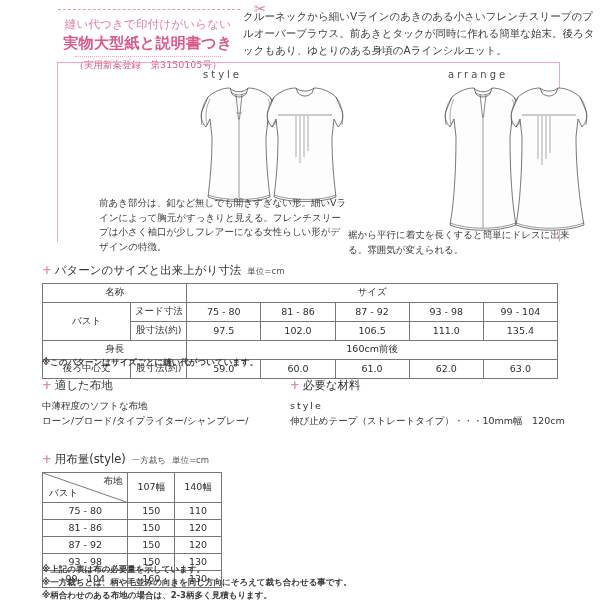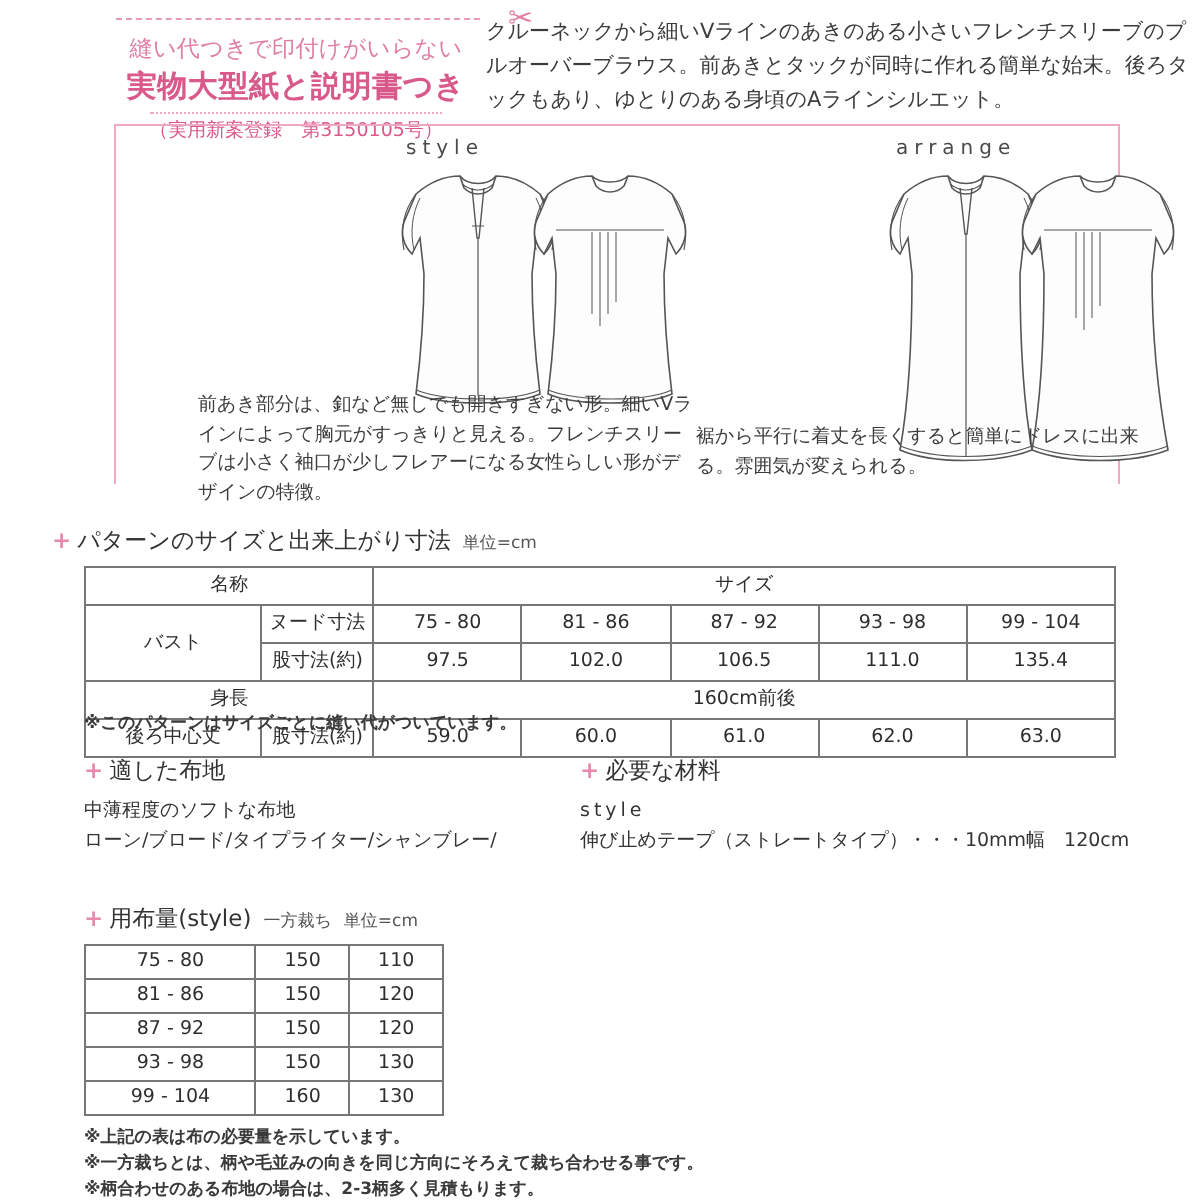--- a/index.html
+++ b/index.html
@@ -62,21 +62,21 @@
 
   .fig { position: absolute; }
   .fig-style   { left: 108px;  top: 22px; }
   .fig-arrange { left: 352px;  top: 22px; }
 
   
   .cap {
     position: absolute; font-size: 9.5px; line-height: 14.5px; color: #3c3c3c;
   }
   .cap-left  { left: 99px;  top: 196px; width: 250px; }
-  .cap-right { left: 348px; top: 212px; width: 230px; }
+  .cap-right { left: 348px; top: 228px; width: 230px; }
 
   
   .sec-head {
     position: absolute;
     font-size: 11.5px; color: #333; white-space: nowrap;
   }
   .sec-head .plus { color: #e58aae; font-weight: bold; margin-right: 3px; }
   .sec-head .unit { font-size: 8.5px; color: #555; margin-left: 6px; }
 
   
@@ -212,21 +212,21 @@
       <path d="M108 12 C102 20 100 30 102 40" fill="none" stroke-width="0.6"></path>
       <path d="M170 12 C176 20 178 30 176 40" fill="none" stroke-width="0.6"></path>
       <path d="M106 138 C124 145 156 145 174 138" fill="none" stroke-width="0.6"></path>
     </g>
   </svg>
 </div>
 
 <div class="cap cap-left">前あき部分は、釦など無しでも開きすぎない形。細いVラインによって胸元がすっきりと見える。フレンチスリーブは小さく袖口が少しフレアーになる女性らしい形がデザインの特徴。</div>
 <div class="cap cap-right">裾から平行に着丈を長くすると簡単にドレスに出来る。雰囲気が変えられる。</div>
 
-<div class="sec-head" style="left:26px; top:263px;text-align:right;">
+<div class="sec-head" style="left:42px; top:263px;text-align:right;">
   <span class="plus">+</span><span>パターンのサイズと出来上がり寸法</span><span class="unit">単位=cm</span>
 </div>
 
 <table class="tbl size-tbl">
   <tbody>
       <tr>
     <td class="c1" colspan="2" style="width:144px;">名称</td>
     <td colspan="5">サイズ</td>
   </tr>
   <tr>
@@ -279,20 +279,31 @@
   <div class="mat-style-lbl">style</div>
   <div>伸び止めテープ（ストレートタイプ）・・・10mm幅　120cm</div>
 </div>
 
 <div class="sec-head" style="left:42px; top:452px;">
   <span class="plus">+</span><span>用布量(style)</span><span class="unit">一方裁ち</span><span class="unit">単位=cm</span>
 </div>
 
 <table class="tbl cloth-tbl">
   <tbody>
+      <tr>
+    <td class="b diag-cell">
+      <svg viewBox="0 0 86 30" preserveAspectRatio="none">
+        <line x1="0" y1="0" x2="86" y2="30" stroke="#777" stroke-width="1"></line>
+      </svg>
+      <span class="cloth">布地</span>
+      <span class="bust">バスト</span>
+    </td>
+    <td class="w">107幅</td>
+    <td class="w">140幅</td>
+  </tr>
   <tr>
     <td class="b">75 - 80</td>
     <td class="w">150</td>
     <td class="w">110</td>
   </tr>
   <tr>
     <td class="b">81 - 86</td>
     <td class="w">150</td>
     <td class="w">120</td>
   </tr>

